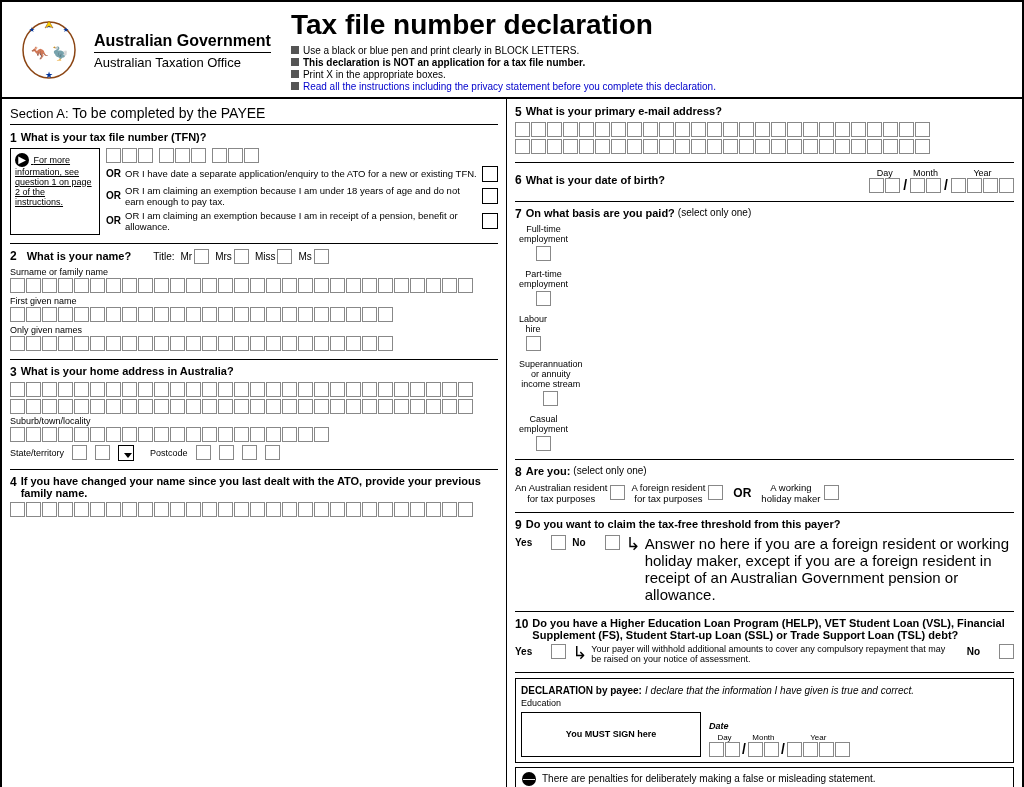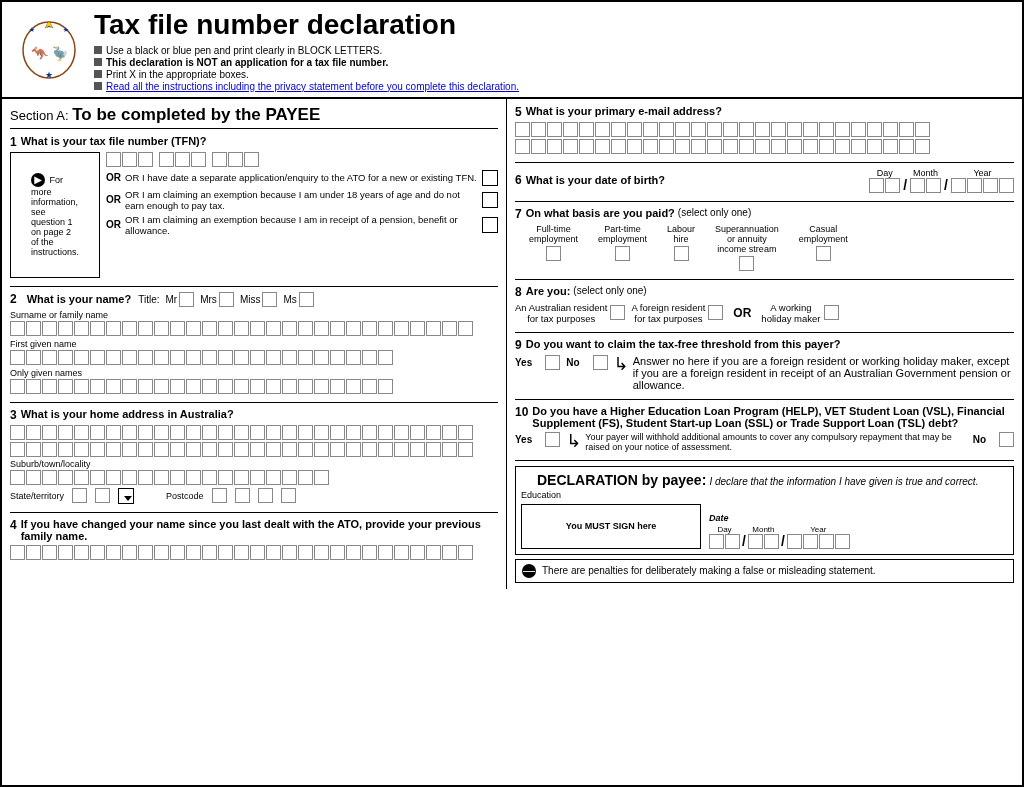--- a/index.html
+++ b/index.html
@@ -93,22 +93,22 @@
     }
     
     .section-header {
       font-size: 13px;
       font-weight: normal;
       border-bottom: 1px solid #000;
       padding-bottom: 3px;
       margin-bottom: 6px;
     }
     .section-header strong {
-      font-size: 17px;
-      font-weight: bold;
+      font-size: 14px;
+      font-weight: normal;
     }
     
     .question {
       margin-bottom: 8px;
     }
     .question-label {
       display: flex;
       align-items: flex-start;
       margin-bottom: 3px;
     }
@@ -123,23 +123,24 @@
       font-size: 11px;
     }
     
     .q1-layout {
       display: flex;
       gap: 6px;
     }
     .q1-info-box {
       width: 90px;
       border: 1px solid #000;
-      padding: 20px;
+      padding: 4px;
       font-size: 9px;
       flex-shrink: 0;
+      text-decoration: underline;
     }
     .q1-info-box .arrow-icon {
       display: inline-block;
       width: 14px;
       height: 14px;
       background: #000;
       border-radius: 50%;
       color: #fff;
       text-align: center;
       line-height: 14px;
@@ -218,24 +219,25 @@
       right: 1px;
       width: 0;
       height: 0;
       border-left: 4px solid transparent;
       border-right: 4px solid transparent;
       border-top: 5px solid #000;
     }
     
     .basis-row {
       display: flex;
-      gap: 20px;
+      gap: 8px;
       align-items: flex-start;
       flex-wrap: wrap;
-      margin: 3px 14px;
+      margin: 3px 4px;
+      flex-direction: column;
     }
     .basis-item {
       display: flex;
       flex-direction: column;
       align-items: center;
       font-size: 9px;
       text-align: center;
     }
     .basis-item .basis-label {
       margin-bottom: 2px;
@@ -252,43 +254,42 @@
     .resident-item {
       display: flex;
       align-items: center;
       gap: 3px;
       font-size: 9.5px;
       text-align: center;
     }
     .yes-no-box {
       display: flex;
       align-items: center;
-      gap: 13px;
+      gap: 19px;
       font-size: 10px;
       font-weight: bold;
     }
     .arrow-note {
       display: flex;
       align-items: flex-start;
     }
     .curve-arrow {
       font-size: 18px;
       margin-right: 4px;
       line-height: 1;
     }
     
     .declaration-section {
       border: 1px solid #000;
       padding: 5px;
       margin-top: 5px;
     }
     .declaration-title {
       font-weight: bold;
-      font-size: 14px;
-      margin-left: 16px;
+      font-size: 10px;
     }
     .signature-row {
       display: flex;
       align-items: flex-end;
       gap: 8px;
       margin-top: 4px;
     }
     .signature-box {
       border: 1px solid #000;
       width: 180px;
@@ -351,39 +352,43 @@
         <text x="52" y="14" font-size="7" fill="#003399" text-anchor="middle">★</text>
 
         <text x="26" y="40" font-size="14" fill="#8B4513" text-anchor="middle">🦘</text>
 
         <text x="46" y="40" font-size="13" fill="#8B4513" text-anchor="middle">🦤</text>
 
         <polygon points="35,3 31,10 35,8 39,10" fill="#FFD700" stroke="#8B4513" stroke-width="0.5"></polygon>
 
         <text x="35" y="60" font-size="9" fill="#003399" text-anchor="middle">★</text>
       </svg>
+    </div>
+    <div class="header-gov">
+      <span class="header-gov-title">Australian Government</span>
+      <span class="header-gov-sub">Australian Taxation Office</span>
     </div>
     <div class="header-right">
       <div class="form-title">Tax file number declaration</div>
       <div class="form-instructions">
         <p>
             <span class="bullet"></span>
             <span>Use a black or blue pen and print clearly in BLOCK LETTERS.</span>
           </p>
         <p>
             <span class="bullet"></span>
             <span><strong>This declaration is NOT an application for a tax file number.</strong></span>
           </p>
         <p>
             <span class="bullet"></span>
             <span>Print X in the appropriate boxes.</span>
           </p>
         <p>
             <span class="bullet"></span>
-            <span style="color:#0000cc;text-decoration:underline;text-align:center;">Read all the instructions including the privacy statement before you complete this declaration.</span>
+            <span style="color:#0000cc;text-align:center;">Read all the instructions including the privacy statement before you complete this declaration.</span>
           </p>
       </div>
     </div>
   </div>
 
 
   <div class="main-content">
 
     <div class="left-col">
 
@@ -435,21 +440,21 @@
           </div>
         </div>
       </div>
 
       <div class="divider"></div>
 
       <div class="question">
         <div class="name-row">
           <span class="q-number">2</span>
           <span class="q-text">What is your name?</span>
-          <span class="title-label" style="margin-left:1px;">Title:</span>
+          <span class="title-label" style="margin-left:16px;">Title:</span>
           <div class="title-option">
             <span>Mr</span>
             <div class="box"></div>
           </div>
           <div class="title-option">
             <span>Mrs</span>
             <div class="box"></div>
           </div>
           <div class="title-option">
             <span>Miss</span>
@@ -642,21 +647,21 @@
             <div class="box"></div>
             <div class="box"></div>
         </div>
         <div class="state-post-row">
           <span class="state-label">State/territory</span>
           <div class="box"></div>
           <div class="box"></div>
           <div class="dropdown-box">
             <div class="dropdown-arrow"></div>
           </div>
-          <span class="state-label" style="margin-left:24px;">Postcode</span>
+          <span class="state-label" style="margin-left:8px;">Postcode</span>
           <div class="box"></div>
           <div class="box"></div>
           <div class="box"></div>
           <div class="box"></div>
         </div>
       </div>
 
       <div class="divider"></div>
 
       <div class="question">
@@ -871,21 +876,21 @@
           <div class="yes-no-box">
             <span>Yes</span>
             <div class="box"></div>
           </div>
           <div class="yes-no-box">
             <span>No</span>
             <div class="box"></div>
           </div>
           <div class="arrow-note">
             <span class="curve-arrow">↳</span>
-            <span style="font-size:11px;">Answer no here if you are a foreign resident or working holiday maker, except if you are a foreign resident in receipt of an Australian Government pension or allowance.</span>
+            <span style="font-size:15px;">Answer no here if you are a foreign resident or working holiday maker, except if you are a foreign resident in receipt of an Australian Government pension or allowance.</span>
           </div>
         </div>
       </div>
 
       <div class="divider"></div>
 
       <div class="question">
         <div class="question-label">
           <span class="q-number">10</span>
           <span class="q-text">Do you have a Higher Education Loan Program (HELP), VET Student Loan (VSL), Financial Supplement (FS), Student Start-up Loan (SSL) or Trade Support Loan (TSL) debt?</span>

